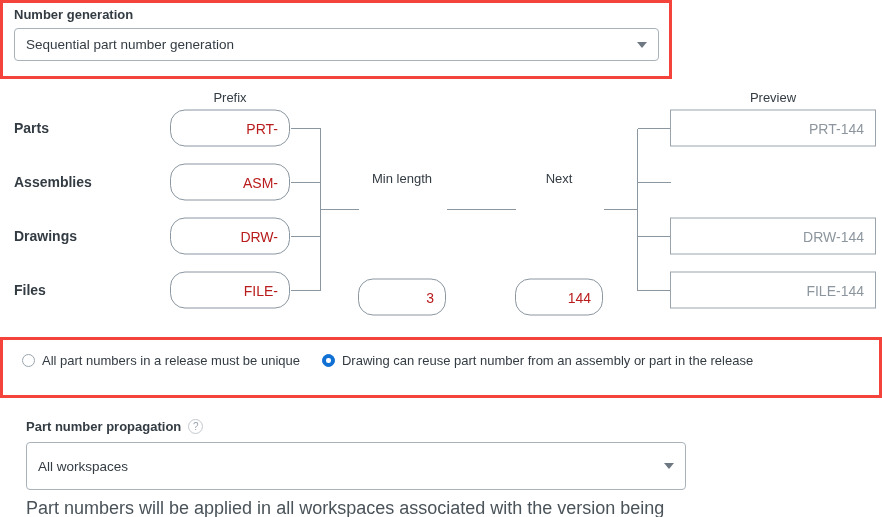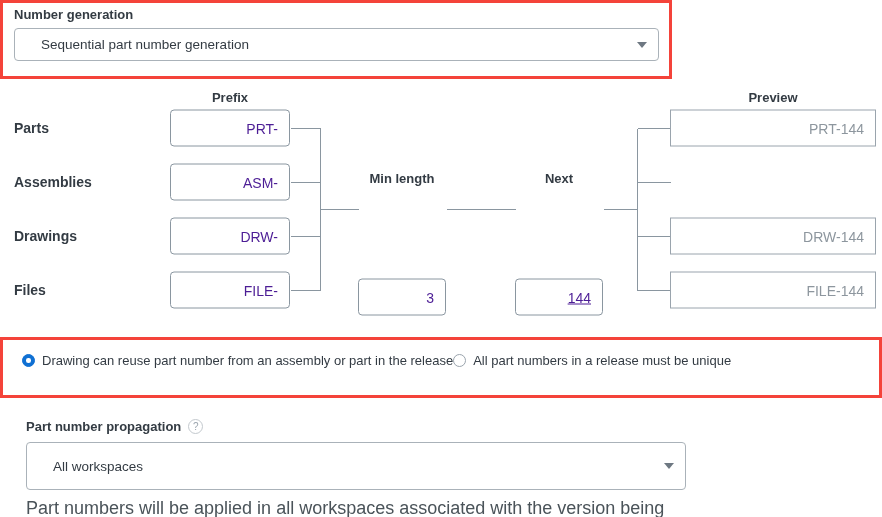--- a/index.html
+++ b/index.html
@@ -41,21 +41,21 @@
   }
   .select-control {
     position: relative;
     box-sizing: border-box;
     border: 1px solid #aab2b9;
     border-radius: 4px;
     background: #ffffff;
     height: 33px;
     display: flex;
     align-items: center;
-    padding: 0 28px 0 26px;
+    padding: 0 28px 0 11px;
     font-size: 13.5px;
     color: #333b43;
     cursor: pointer;
   }
   .select-control .caret {
     position: absolute;
     right: 11px;
     top: 50%;
     transform: translateY(-50%);
     width: 0; height: 0;
@@ -72,21 +72,21 @@
     width: 882px; height: 228px;
   }
   #diagram-lines {
     position: absolute;
     left: 0; top: 0;
     width: 882px; height: 228px;
   }
   .col-header {
     position: absolute;
     font-size: 13px;
-    font-weight: bold;
+    font-weight: normal;
     color: #333b43;
     white-space: nowrap;
   }
   #prefix-header  { left: 170px; top: 5px; width: 120px; text-align: center; }
   #preview-header { left: 670px; top: 5px; width: 206px; text-align: center; }
   #minlength-header { left: 358px; top: 86px; width: 88px; text-align: center; }
   #next-header      { left: 515px; top: 86px; width: 88px; text-align: center; }
 
   .row-label {
     position: absolute;
@@ -95,40 +95,40 @@
     font-weight: bold;
     color: #333b43;
     white-space: nowrap;
     transform: translateY(-50%);
   }
 
   .field-box {
     position: absolute;
     box-sizing: border-box;
     border: 1px solid #8a96a0;
-    border-radius: 4px;
+    border-radius: 15px;
     background: #ffffff;
     display: flex;
     align-items: center;
     justify-content: flex-end;
     padding-right: 11px;
     font-size: 14px;
-    color: #4c1d95;
+    color: #b91c1c;
     transform: translateY(-50%);
   }
   .prefix-box  { left: 170px; width: 120px; height: 37px; }
   .preview-box {
     left: 670px; width: 206px; height: 37px;
     border-radius: 0;
     border-color: #9aa4ad;
     color: #8d969e;
     padding-left: 20px;
   }
   #minlength-box { left: 358px; top: 212px; width: 88px; height: 37px; }
-  #next-box      { left: 515px; top: 212px; width: 88px; height: 37px; text-decoration: underline; }
+  #next-box      { left: 515px; top: 212px; width: 88px; height: 37px; }
 
   
   #uniqueness-section {
     position: absolute;
     left: 22px; top: 343px;
     width: 850px;
   }
   #uniqueness-options {
     margin-top: 10px;
     display: flex;
@@ -258,28 +258,28 @@
 
   <div class="col-header" id="minlength-header">Min length</div>
   <div class="field-box" id="minlength-box">3</div>
 
   <div class="col-header" id="next-header">Next</div>
   <div class="field-box" id="next-box">144</div>
 </div>
 
 <div id="uniqueness-section">
   <div id="uniqueness-options">
+    <label class="radio-option" id="radio-option-unique">
+      <span class="radio-mark"></span>
+      <span>All part numbers in a release must be unique</span>
+    </label>
     <label class="radio-option" id="radio-option-reuse">
       <span class="radio-mark checked"></span>
       <span>Drawing can reuse part number from an assembly or part in the release</span>
     </label>
-    <label class="radio-option" id="radio-option-unique">
-      <span class="radio-mark"></span>
-      <span>All part numbers in a release must be unique</span>
-    </label>
   </div>
 </div>
 <div class="hl-box" id="hl-uniqueness"></div>
 
 <div id="propagation-section">
   <div id="propagation-label-row">
     <span class="section-label">Part number propagation</span>
     <span class="help-icon">?</span>
   </div>
   <div id="propagation-select" class="select-control">

